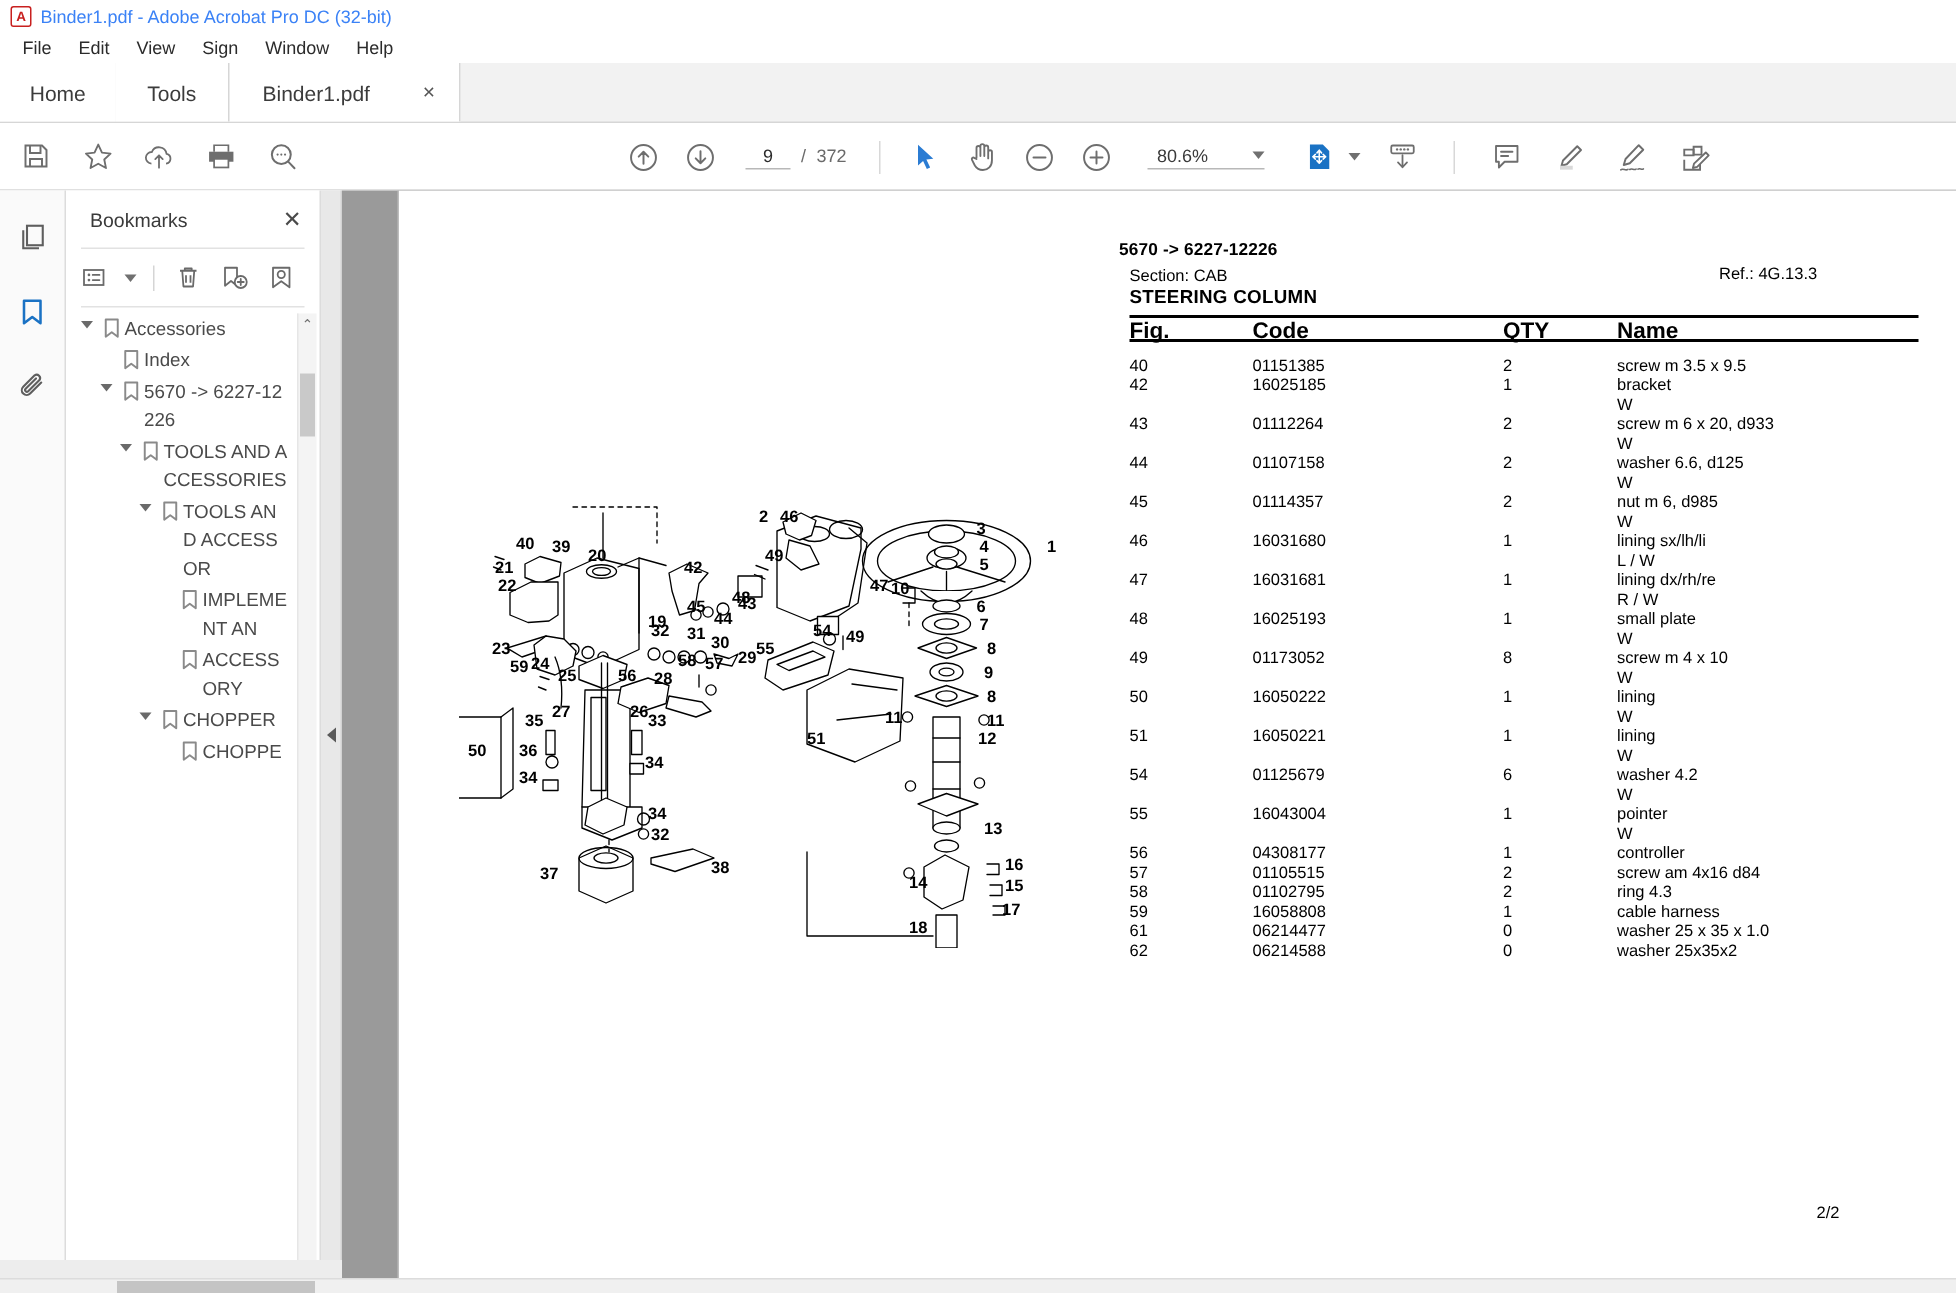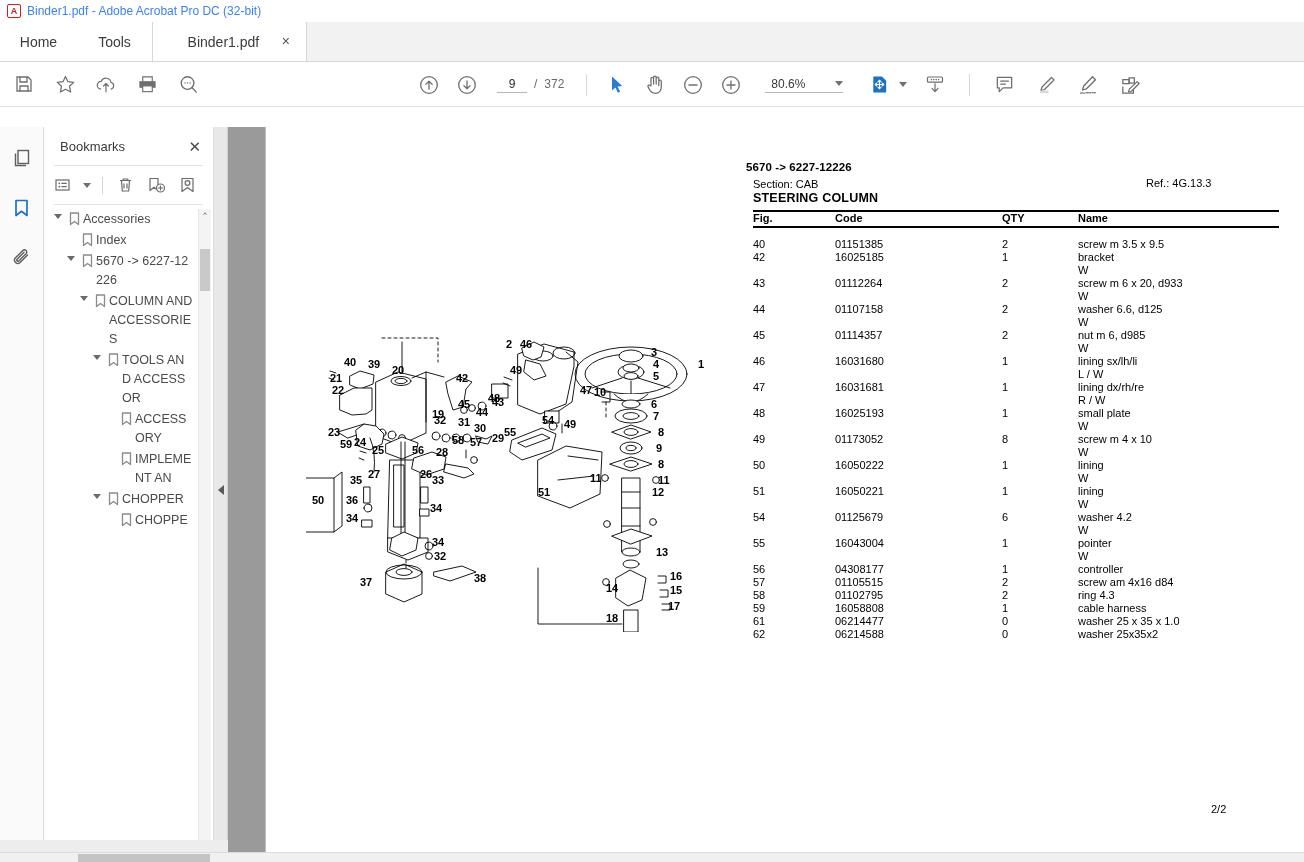--- a/index.html
+++ b/index.html
@@ -50,21 +50,21 @@
     font-size: 14px; color: #3b3b3b; padding: 0 26px;
     background: #f2f2f2; cursor: default; position: relative;
   }
   .tab.home { width: 77px; padding: 0; background: #fff; text-align: center; }
   .tab.tools { width: 75px; padding: 0; background: #fff; }
   .tab.doc {
     background: #fff; min-width: 155px; padding: 0 14px 0 22px;
     border-left: 1px solid #d6d6d6; border-right: 1px solid #d6d6d6;
     justify-content: space-between;
   }
-  .tab.doc .lbl { flex: 1; text-align: center; }
+  .tab.doc .lbl { flex: 1; }
   .tab-close {
     font-size: 14px; color: #555; padding: 0 2px 2px 10px; line-height: 1;
   }
 
   
   .toolbar {
     height: 45px; background: #fff; border-bottom: 1px solid #e0e0e0;
     display: flex; align-items: center; position: relative;
   }
   .tb-left { display: flex; align-items: center; padding-left: 10px; gap: 13px; }
@@ -183,21 +183,21 @@
     position: absolute; left: 487px; top: 64px; font-size: 12.5px; font-weight: bold;
     letter-spacing: .2px;
     text-align: right;
   }
   .tbl-rule {
     position: absolute; left: 487px; top: 83px; width: 526px; height: 2px; background: #000;
   }
   .tbl-rule2 {
     position: absolute; left: 487px; top: 99px; width: 526px; height: 2px; background: #000;
   }
-  .tbl-head { position: absolute; left: 487px; top: 85px; width: 526px; height: 14px; font-size: 11px; font-weight: bold; }
+  .tbl-head { position: absolute; left: 487px; top: 85px; width: 526px; height: 14px; font-size: 15px; font-weight: bold; }
   .tbl-head span, .prow span { position: absolute; white-space: nowrap; }
   .c-fig { left: 0; }
   .c-code { left: 82px; }
   .c-qty { left: 249px; }
   .c-name { left: 325px; }
 
   .tbl-body { position: absolute; left: 487px; top: 111px; width: 540px; font-size: 11px; }
   .prow { position: relative; height: 13px; }
   .prow .sub { position: absolute; left: 325px; white-space: nowrap; }
 
@@ -220,20 +220,28 @@
 </head>
 <body>
 
 <div id="app">
 
   <div class="titlebar">
     <div class="acro-logo"></div>
     <div class="title">Binder1.pdf - Adobe Acrobat Pro DC (32-bit)</div>
   </div>
 
+  <div class="menubar">
+    <div class="mi">File</div>
+    <div class="mi">Edit</div>
+    <div class="mi">View</div>
+    <div class="mi">Sign</div>
+    <div class="mi">Window</div>
+    <div class="mi">Help</div>
+  </div>
 
   <div class="tabstrip">
     <div class="tab home">Home</div>
     <div class="tab tools">Tools</div>
     <div class="tab doc">
       <span class="lbl">Binder1.pdf</span>
       <span class="tab-close">×</span>
     </div>
   </div>
 
@@ -465,50 +473,50 @@
             </div>
             <div class="bm-row" style="padding-left: 32px;">
               <span class="twisty">
                 <span class="tw-open"></span>
               </span>
               <span class="bm-ico">
                 <svg width="11" height="14" viewBox="0 0 11 14" fill="none" stroke="#8a8a8a" stroke-width="1.3">
                   <path d="M1.5 1h8v11.5L5.5 9.5 1.5 12.5z" stroke-linejoin="round"></path>
                 </svg>
               </span>
-              <span class="bm-lbl">COLUMN AND ACCESSORIES</span>
+              <span class="bm-lbl">TOOLS AND ACCESSORIES</span>
             </div>
             <div class="bm-row" style="padding-left: 45px;">
               <span class="twisty">
                 <span class="tw-open"></span>
               </span>
               <span class="bm-ico">
                 <svg width="11" height="14" viewBox="0 0 11 14" fill="none" stroke="#8a8a8a" stroke-width="1.3">
                   <path d="M1.5 1h8v11.5L5.5 9.5 1.5 12.5z" stroke-linejoin="round"></path>
                 </svg>
               </span>
               <span class="bm-lbl">TOOLS AND ACCESSOR</span>
             </div>
             <div class="bm-row" style="padding-left: 58px;">
               <span class="twisty"></span>
               <span class="bm-ico">
                 <svg width="11" height="14" viewBox="0 0 11 14" fill="none" stroke="#8a8a8a" stroke-width="1.3">
                   <path d="M1.5 1h8v11.5L5.5 9.5 1.5 12.5z" stroke-linejoin="round"></path>
                 </svg>
               </span>
-              <span class="bm-lbl">ACCESSORY</span>
+              <span class="bm-lbl">IMPLEMENT AN</span>
             </div>
             <div class="bm-row" style="padding-left: 58px;">
               <span class="twisty"></span>
               <span class="bm-ico">
                 <svg width="11" height="14" viewBox="0 0 11 14" fill="none" stroke="#8a8a8a" stroke-width="1.3">
                   <path d="M1.5 1h8v11.5L5.5 9.5 1.5 12.5z" stroke-linejoin="round"></path>
                 </svg>
               </span>
-              <span class="bm-lbl">IMPLEMENT AN</span>
+              <span class="bm-lbl">ACCESSORY</span>
             </div>
             <div class="bm-row" style="padding-left: 45px;">
               <span class="twisty">
                 <span class="tw-open"></span>
               </span>
               <span class="bm-ico">
                 <svg width="11" height="14" viewBox="0 0 11 14" fill="none" stroke="#8a8a8a" stroke-width="1.3">
                   <path d="M1.5 1h8v11.5L5.5 9.5 1.5 12.5z" stroke-linejoin="round"></path>
                 </svg>
               </span>

